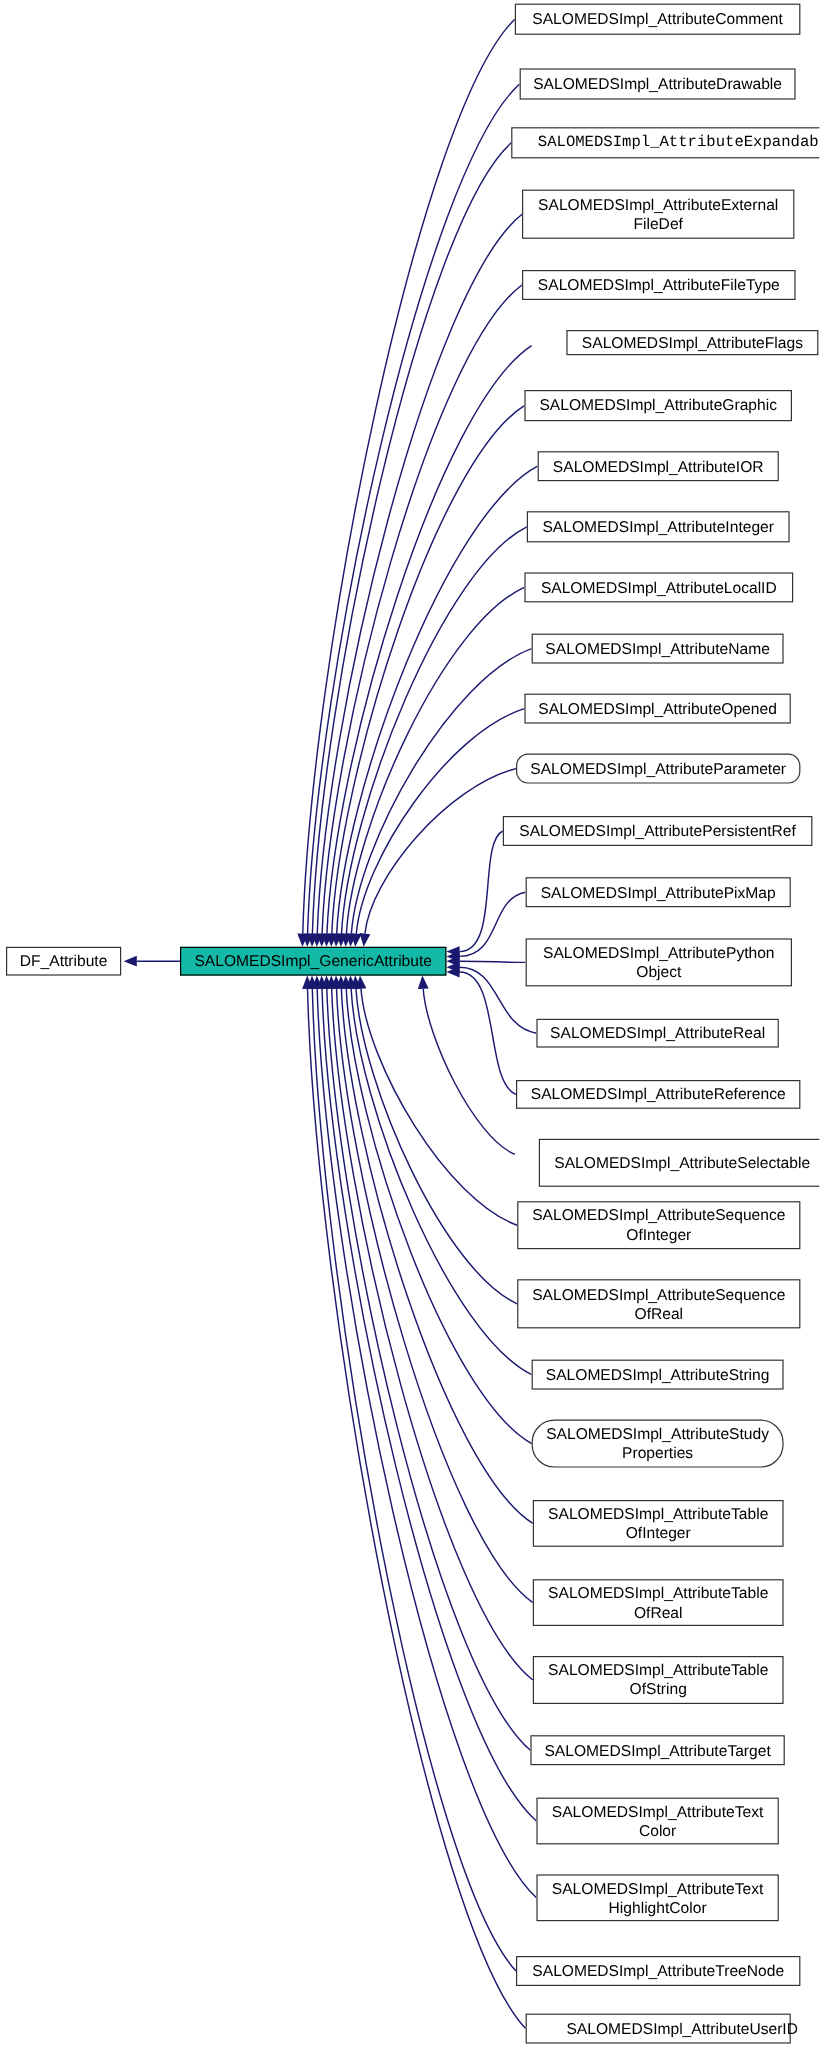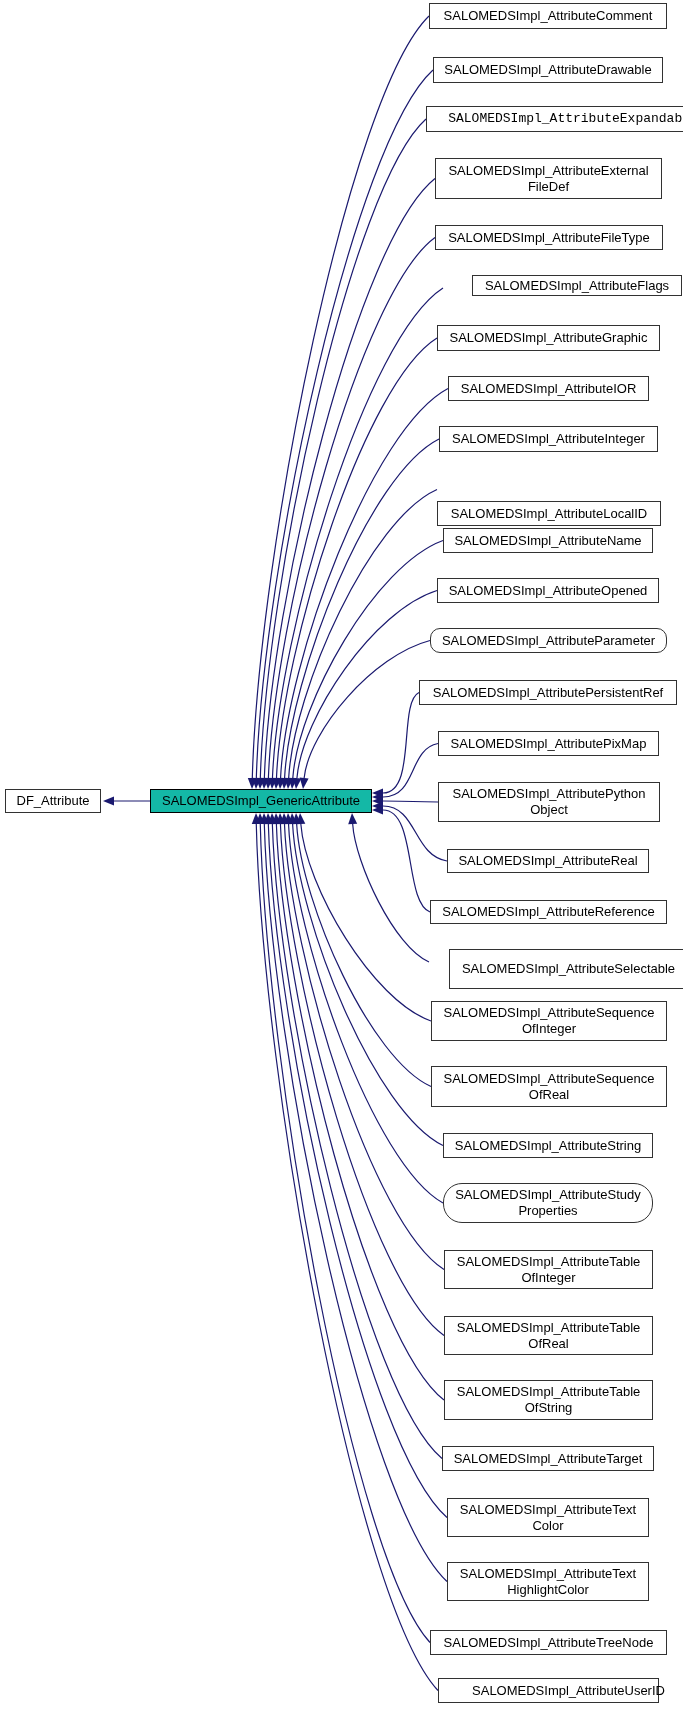--- a/index.html
+++ b/index.html
@@ -111,21 +111,21 @@
       </div>
       <div class="node" style="left: 437px; top: 325px; width: 223px; height: 26px;">
         <span>SALOMEDSImpl_AttributeGraphic</span>
       </div>
       <div class="node" style="left: 448px; top: 376px; width: 201px; height: 25px;">
         <span>SALOMEDSImpl_AttributeIOR</span>
       </div>
       <div class="node" style="left: 439px; top: 426px; width: 219px; height: 26px;">
         <span>SALOMEDSImpl_AttributeInteger</span>
       </div>
-      <div class="node" style="left: 437px; top: 477px; width: 224px; height: 25px; margin-top: 24px;">
+      <div class="node" style="left: 437px; top: 477px; width: 224px; height: 25px;">
         <span>SALOMEDSImpl_AttributeLocalID</span>
       </div>
       <div class="node" style="left: 443px; top: 528px; width: 210px; height: 25px;">
         <span>SALOMEDSImpl_AttributeName</span>
       </div>
       <div class="node" style="left: 437px; top: 578px; width: 222px; height: 25px;">
         <span>SALOMEDSImpl_AttributeOpened</span>
       </div>
       <div class="node" style="left: 430px; top: 628px; width: 237px; height: 25px; border-radius: 10px;">
         <span>SALOMEDSImpl_AttributeParameter</span>

